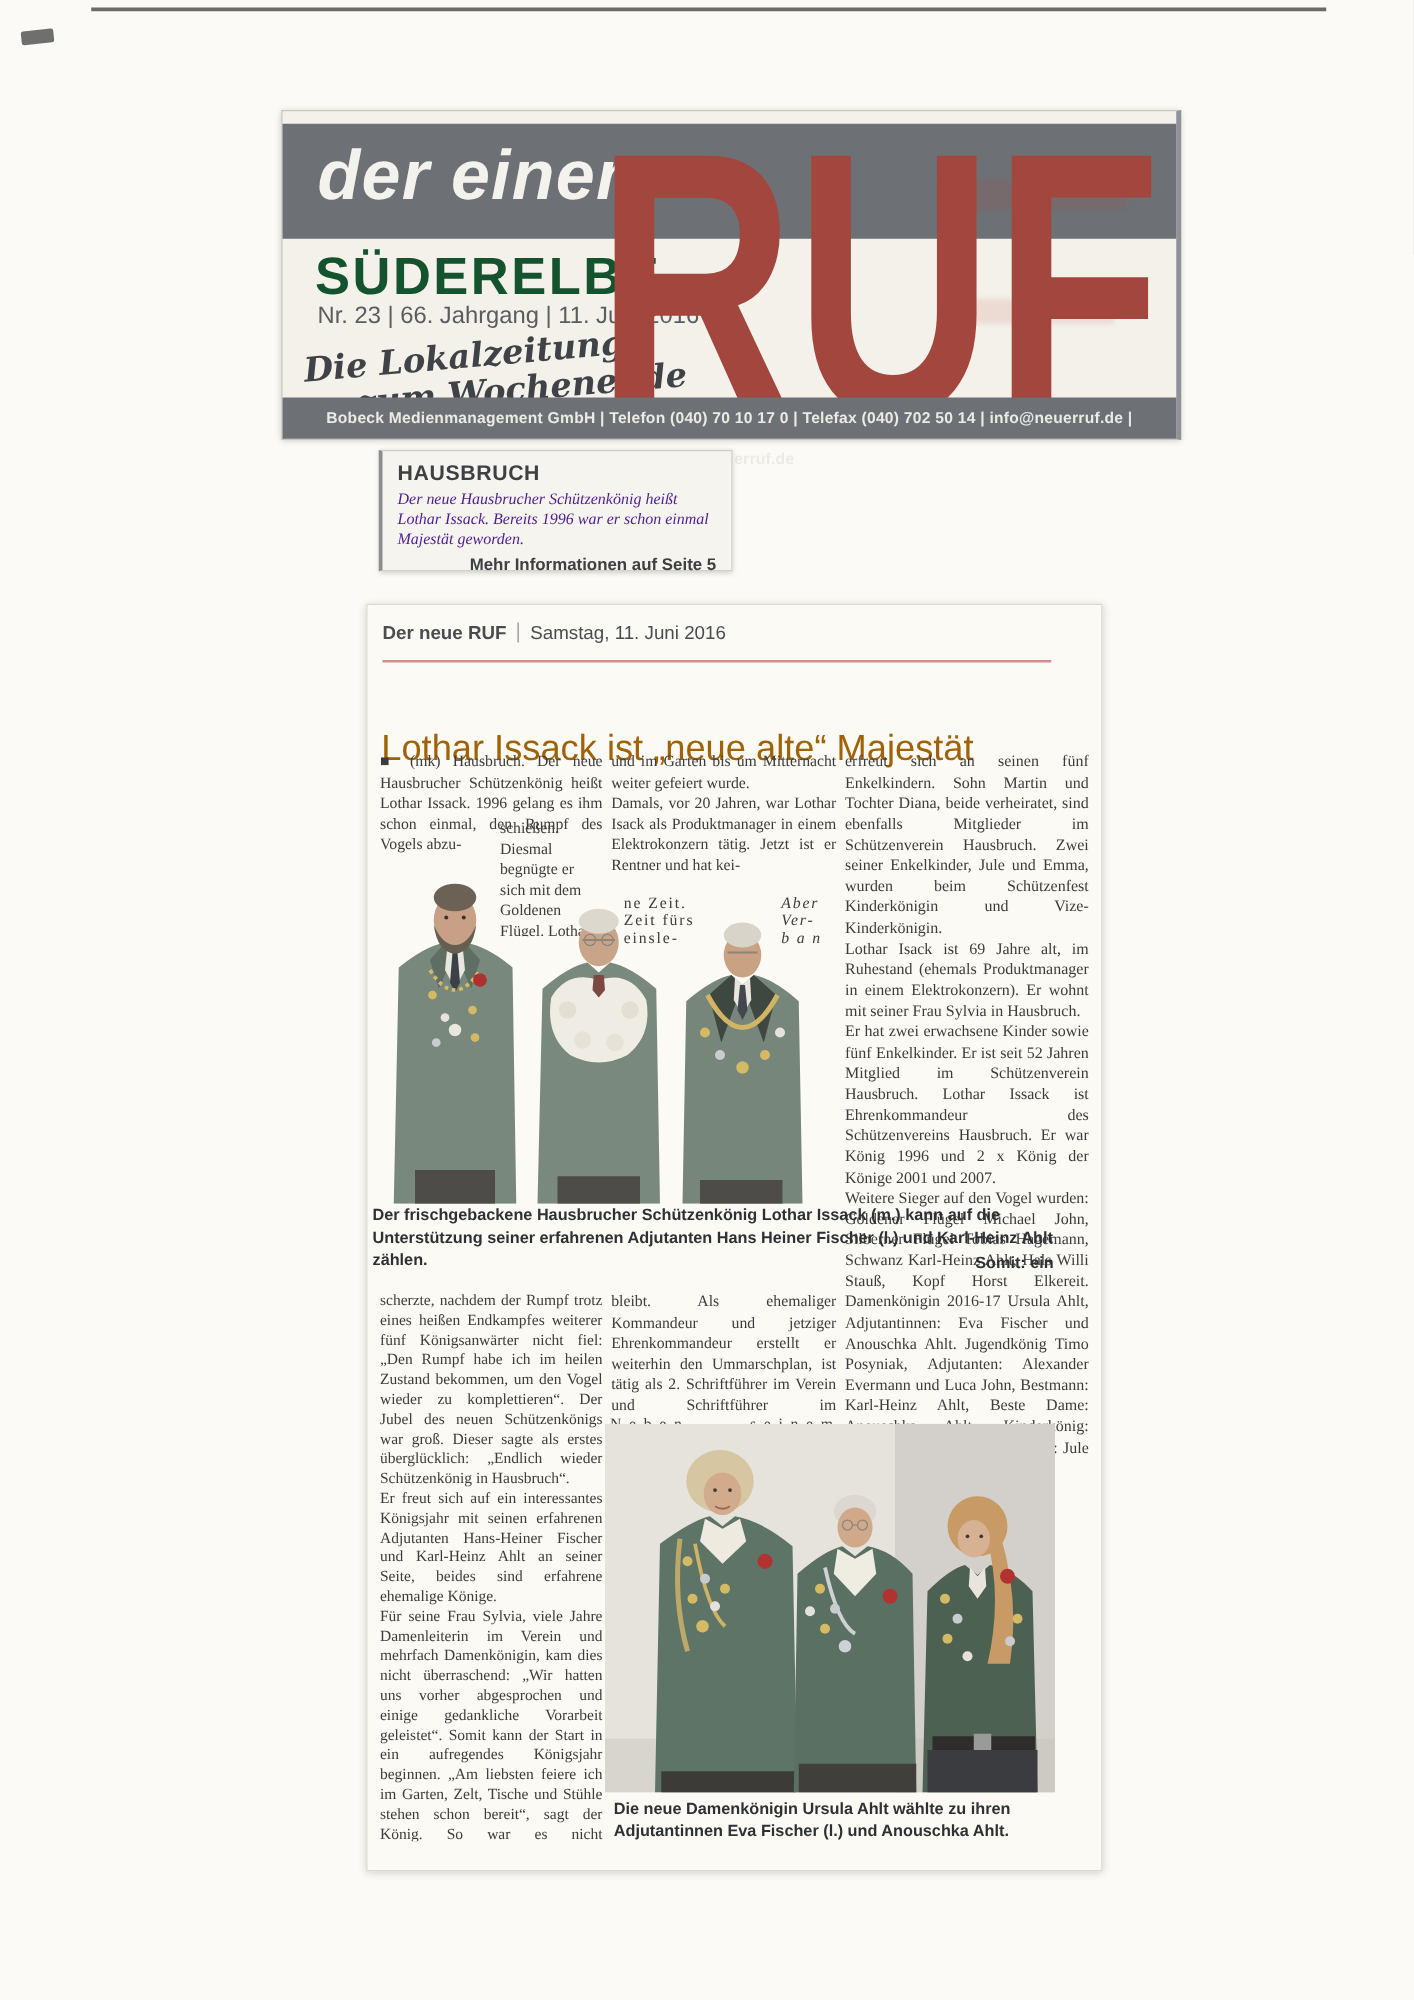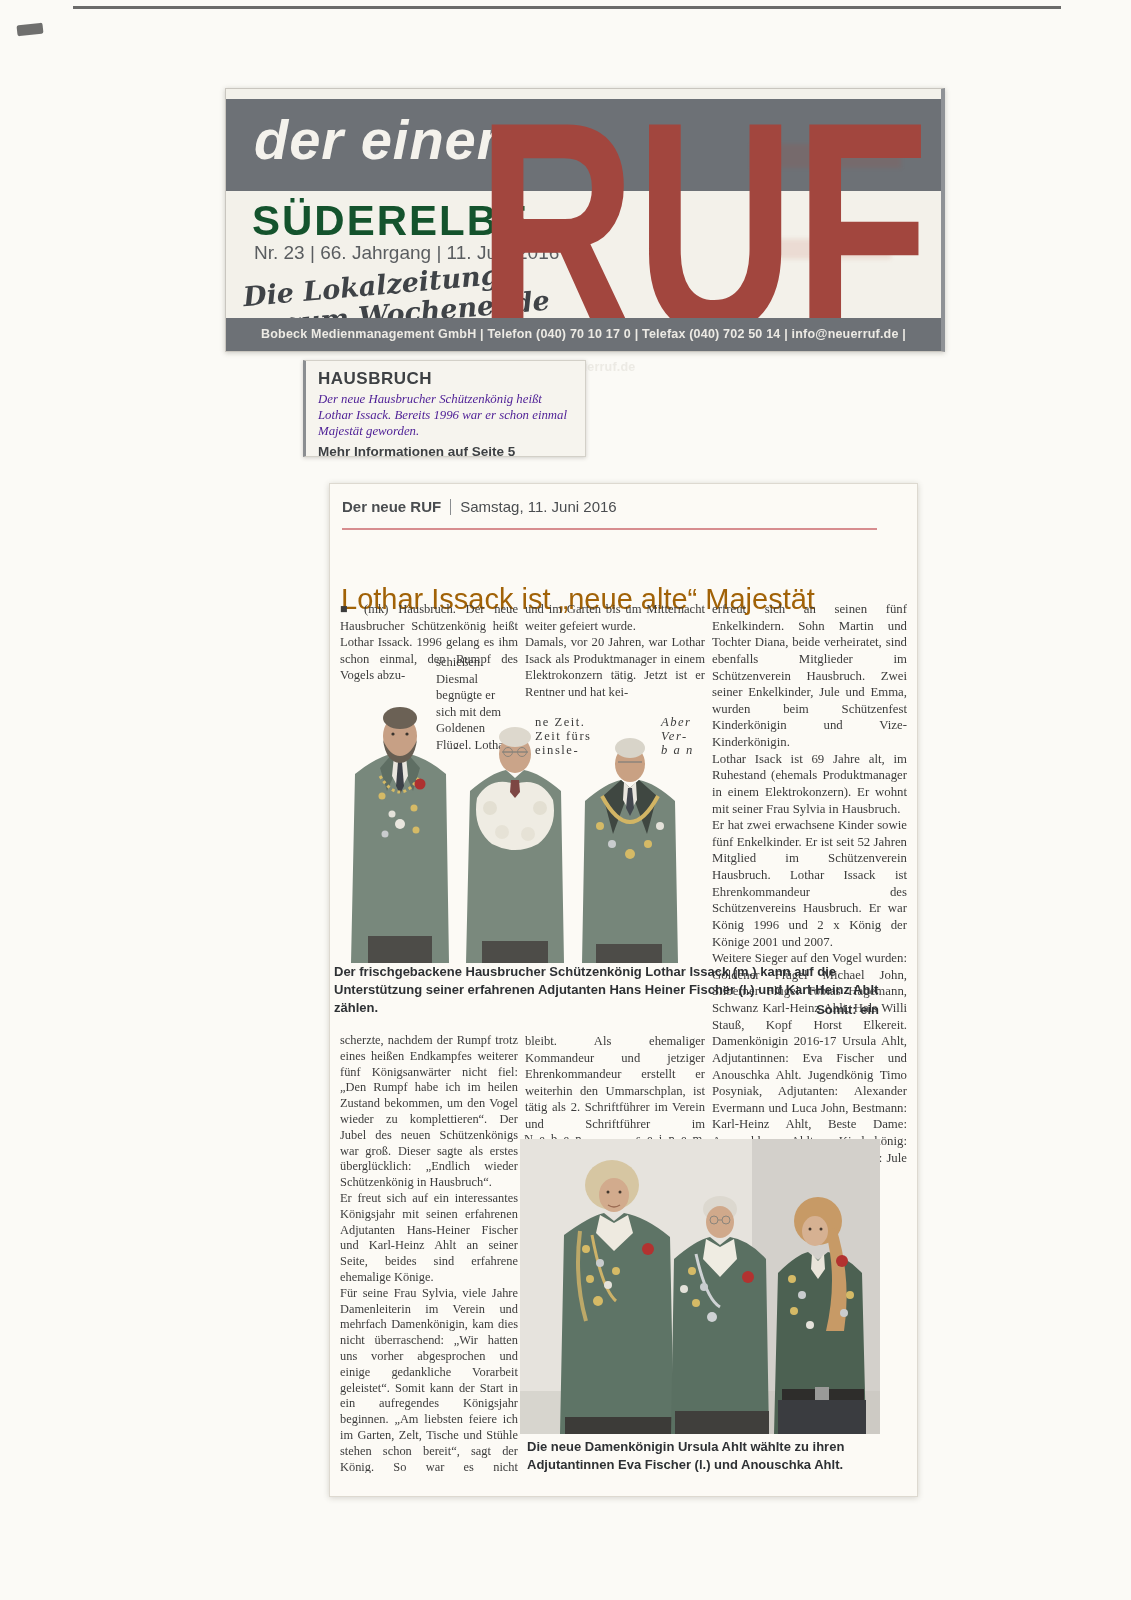--- a/index.html
+++ b/index.html
@@ -23,24 +23,24 @@
   .ruf-wrap{position:absolute;right:6px;top:8px;width:458px;height:248px;}
   .mast-foot{position:absolute;left:0;bottom:0;width:100%;height:33px;background:#6d7176;
              color:#eceae4;font-size:12.5px;font-weight:bold;line-height:33px;text-align:center;letter-spacing:.2px;}
   
   .teaser{position:absolute;left:303px;top:360px;width:283px;height:97px;background:#f6f4ee;
           border:1px solid #d3d0c8;border-left:3px solid #8b8e91;box-shadow:0 1px 4px rgba(60,55,45,.22);
           padding:8px 12px;box-sizing:border-box;}
   .teaser-title{font-size:17px;font-weight:bold;color:#3e4144;letter-spacing:.5px;}
   .teaser-body{font-family:"Liberation Serif",serif;font-style:italic;font-size:12.8px;line-height:1.25;
                color:#4c1d95;margin-top:3px;}
-  .teaser-more{font-size:13.5px;font-weight:bold;color:#3e4144;text-align:left;margin-top:4px;}
+  .teaser-more{font-size:13.5px;font-weight:bold;color:#3e4144;text-align:right;margin-top:4px;}
   
   .article{position:absolute;left:293px;top:483px;width:587px;height:1012px;background:#fcfaf5;
-           border:1px solid #ddd9d0;box-shadow:0 1px 6px rgba(60,55,45,.2);margin-left:36px;}
+           border:1px solid #ddd9d0;box-shadow:0 1px 6px rgba(60,55,45,.2);}
   .kicker{position:absolute;left:12px;top:14px;font-size:15px;color:#4a4d50;}
   .kicker b{font-weight:bold;}
   .kdiv{display:inline-block;width:1px;height:16px;background:#8a8d90;margin:0 9px;vertical-align:-3px;}
   .krule{position:absolute;left:12px;top:44px;width:535px;height:2px;background:#d78d8f;}
   .headline{position:absolute;left:10px;top:52px;font-size:35px;font-weight:bold;color:#35383b;letter-spacing:-.5px;}
   .subhead{position:absolute;left:11px;top:99px;font-size:29px;font-weight:normal;color:#a16207;}
   .body{position:absolute;font-family:"Liberation Serif",serif;font-size:12.6px;line-height:1.32;
         color:#3c3c3c;text-align:justify;white-space:pre-line;overflow:hidden;}
   .frag{position:absolute;font-family:"Liberation Serif",serif;font-size:12.6px;color:#3c3c3c;letter-spacing:1.5px;}
   .caption{position:absolute;font-size:13px;font-weight:bold;color:#2e3134;line-height:1.4;}

